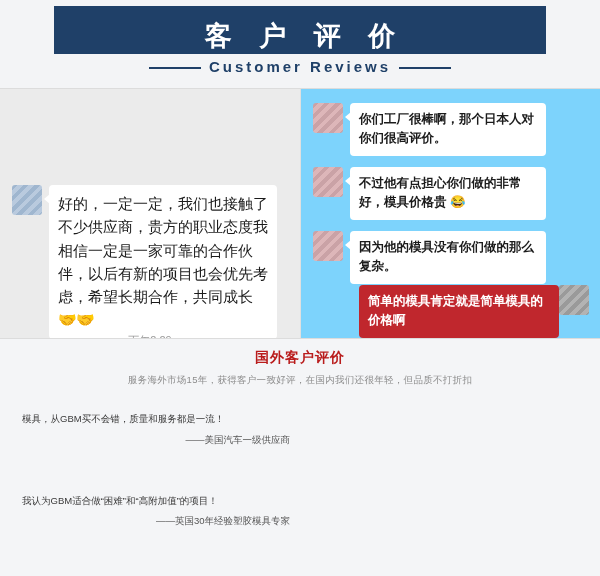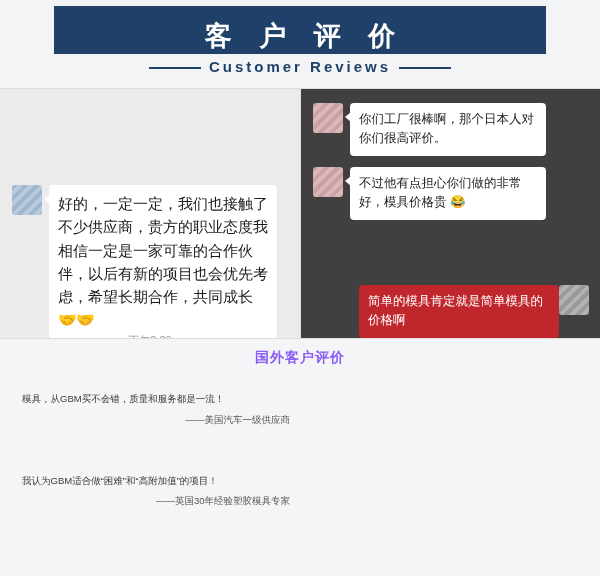--- a/index.html
+++ b/index.html
@@ -70,21 +70,21 @@
     border-top: 1px solid #dcdcdc;
     overflow: hidden;
   }
   .chat-col {
     position: absolute;
     top: 0;
     width: 300px;
     height: 250px;
   }
   .chat-left  { left: 0;    background: #ebebeb; }
-  .chat-right { left: 300px; background: #404040; border-left: 1px solid #e0e0e0; }
+  .chat-right { left: 300px; background: #7dd3fc; border-left: 1px solid #e0e0e0; font-weight: bold; }
 
   .msg-row { position: absolute; display: flex; }
 
   .avatar {
     width: 30px;
     height: 30px;
     flex: 0 0 30px;
     border-radius: 3px;
     background: #b9c7d6;
   }
@@ -147,21 +147,21 @@
   .reviews {
     position: relative;
     width: 600px;
     background: #f4f5f7;
     border-top: 1px solid #dcdcdc;
     padding: 10px 0 0;
     height: 238px;
   }
   .rev-title {
     text-align: center;
-    color: #8b5cf6;
+    color: #b91c1c;
     font-size: 14px;
     font-weight: bold;
     letter-spacing: 1px;
   }
   .rev-sub {
     text-align: center;
     color: #8c8c8c;
     font-size: 9.5px;
     margin-top: 7px;
     letter-spacing: 0.3px;
@@ -215,30 +215,35 @@
     <div class="msg-row" style="left:12px; top:14px; width:276px;">
       <div class="avatar pink"></div>
       <div class="bubble white gap-l" style="max-width:196px;">你们工厂很棒啊，那个日本人对你们很高评价。</div>
     </div>
 
     <div class="msg-row" style="left:12px; top:78px; width:276px;">
       <div class="avatar pink"></div>
       <div class="bubble white gap-l" style="max-width:196px;">不过他有点担心你们做的非常好，模具价格贵 😂</div>
     </div>
 
+    <div class="msg-row" style="left:12px; top:142px; width:276px;">
+      <div class="avatar pink"></div>
+      <div class="bubble white gap-l" style="max-width:196px;">因为他的模具没有你们做的那么复杂。</div>
+    </div>
 
     <div class="msg-row row-right" style="left:12px; top:196px; width:276px;">
       <div class="bubble red gap-r" style="max-width:200px;">简单的模具肯定就是简单模具的价格啊</div>
       <div class="avatar gray"></div>
     </div>
   </div>
 </div>
 
 <div class="reviews">
   <div class="rev-title">国外客户评价</div>
+  <div class="rev-sub">服务海外市场15年，获得客户一致好评，在国内我们还很年轻，但品质不打折扣</div>
 
   <div class="rev-grid">
     <div class="rev-col left">
 
       <div class="rev-item">
         <div class="rev-text">模具，从GBM买不会错，质量和服务都是一流！</div>
         <div class="rev-author">——美国汽车一级供应商</div>
       </div>
 
       <div class="rev-item" style="margin-top:46px;">

